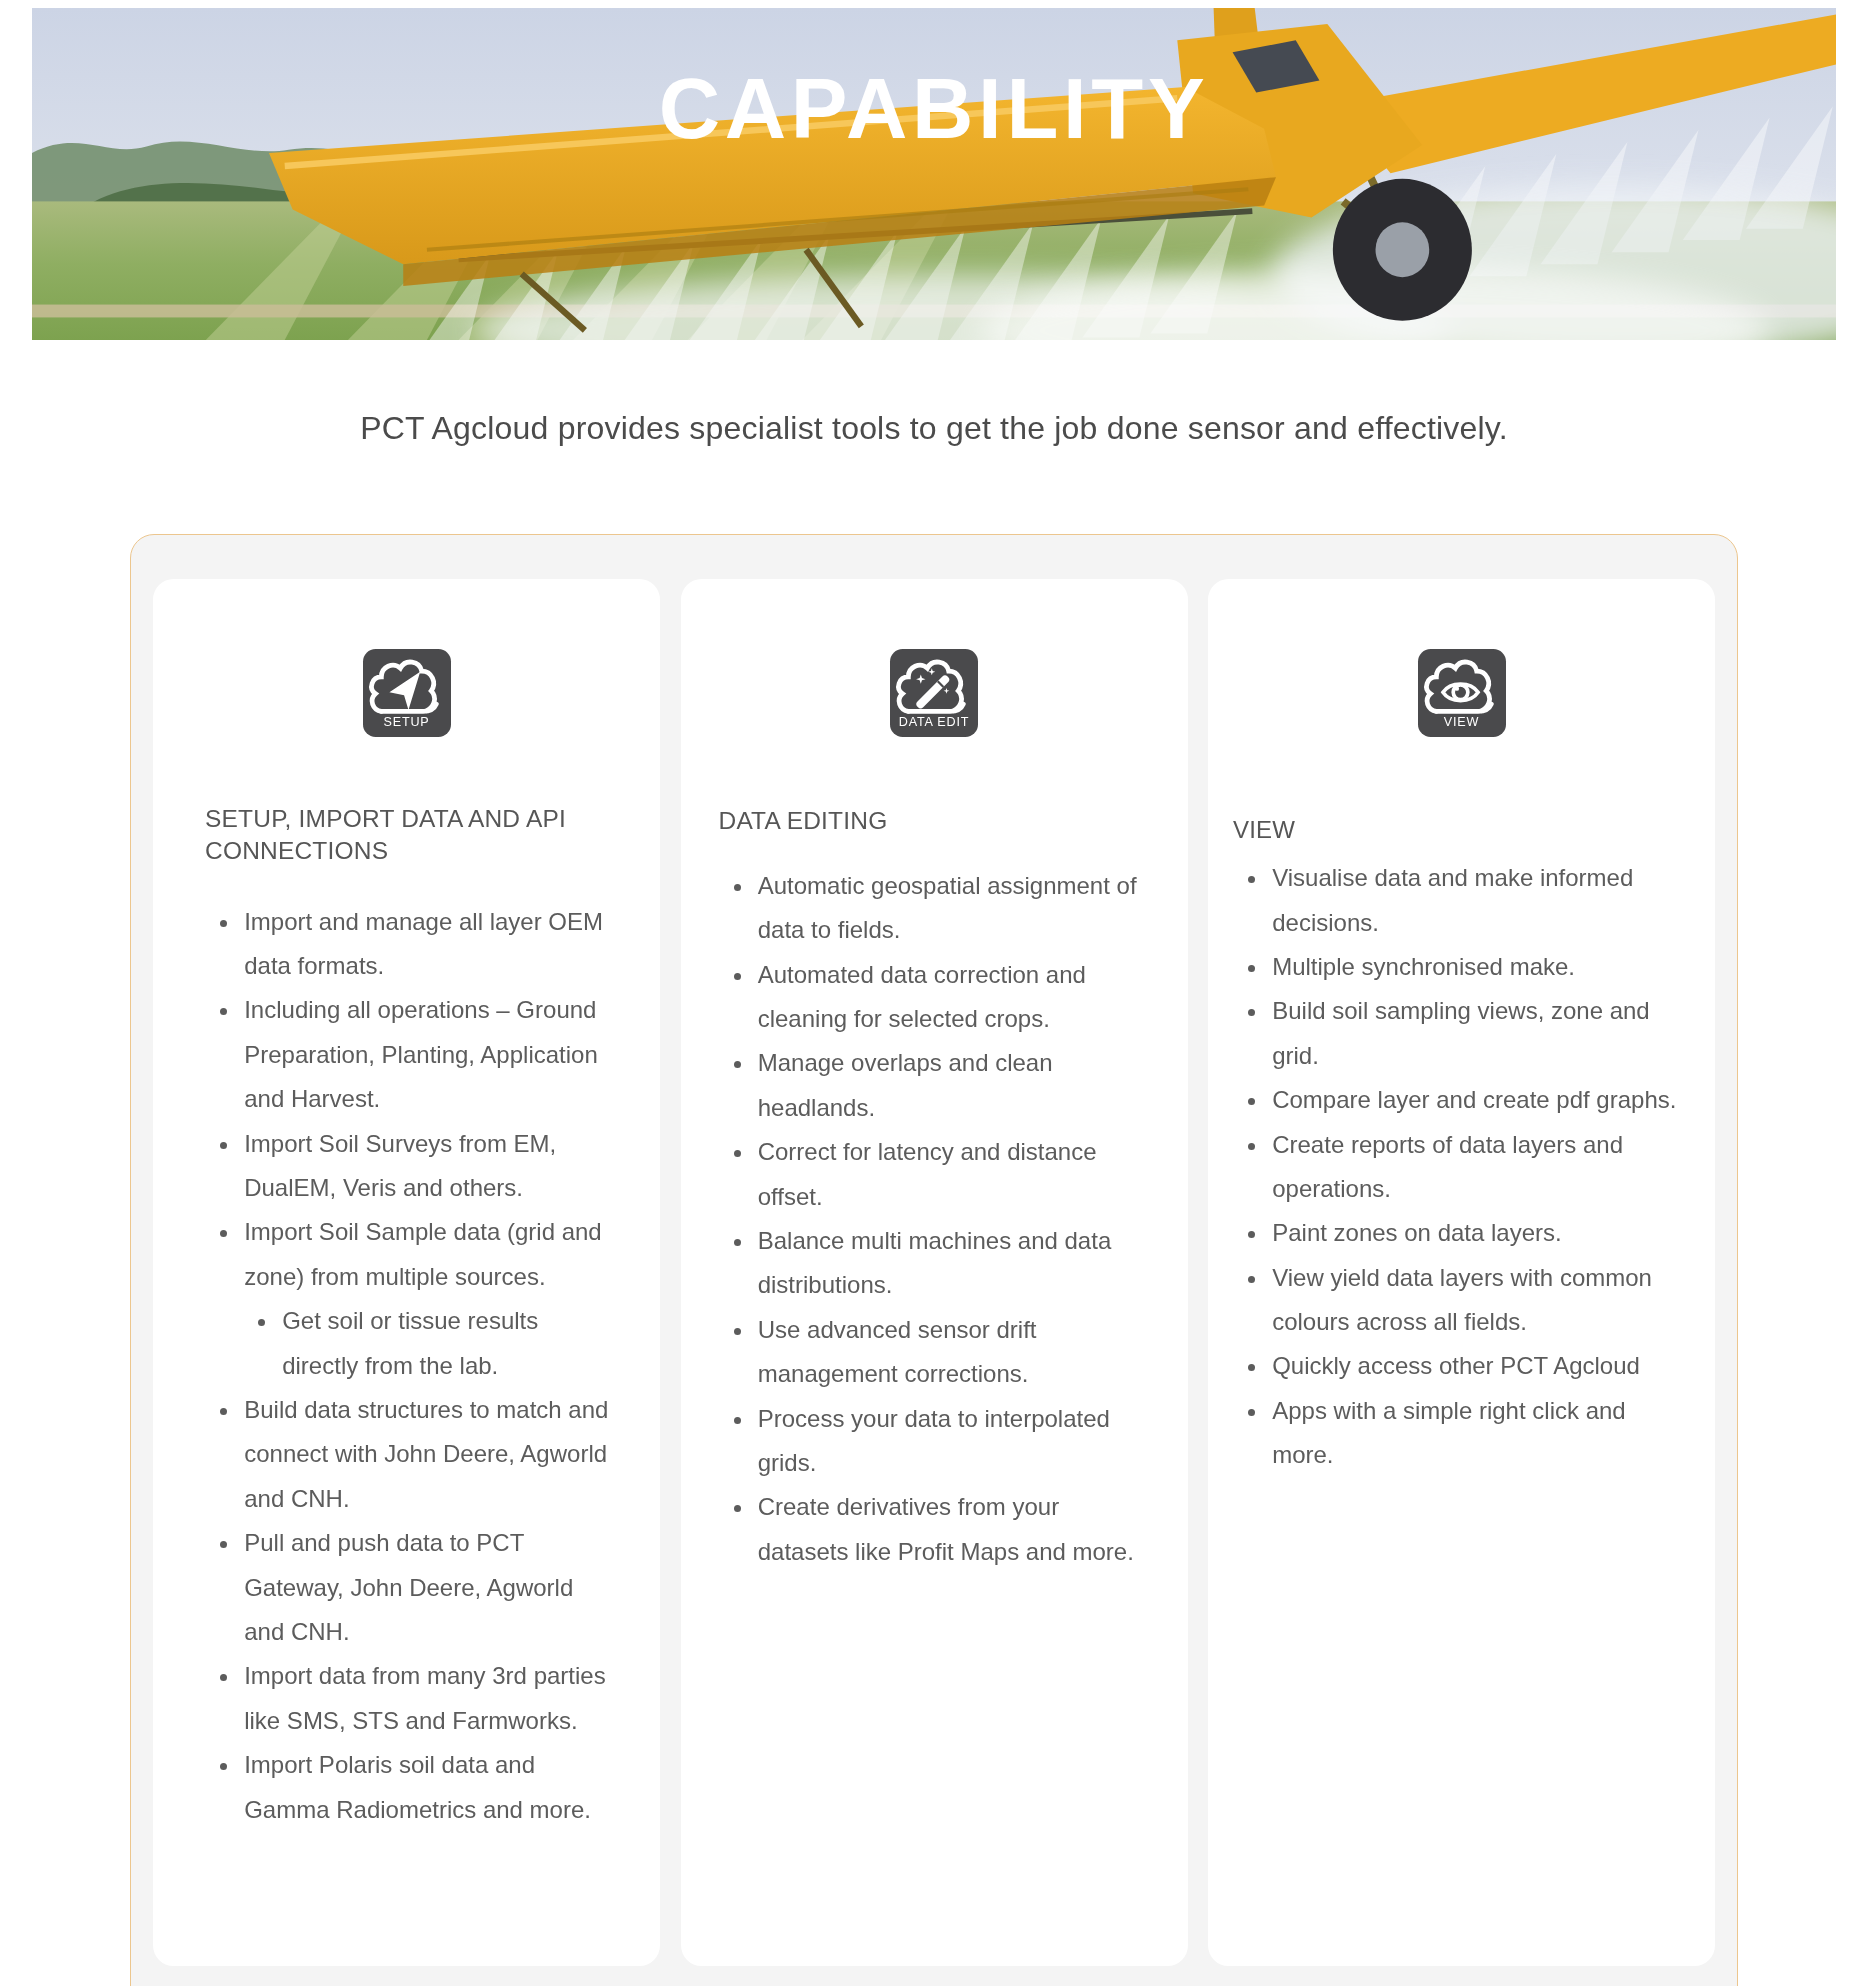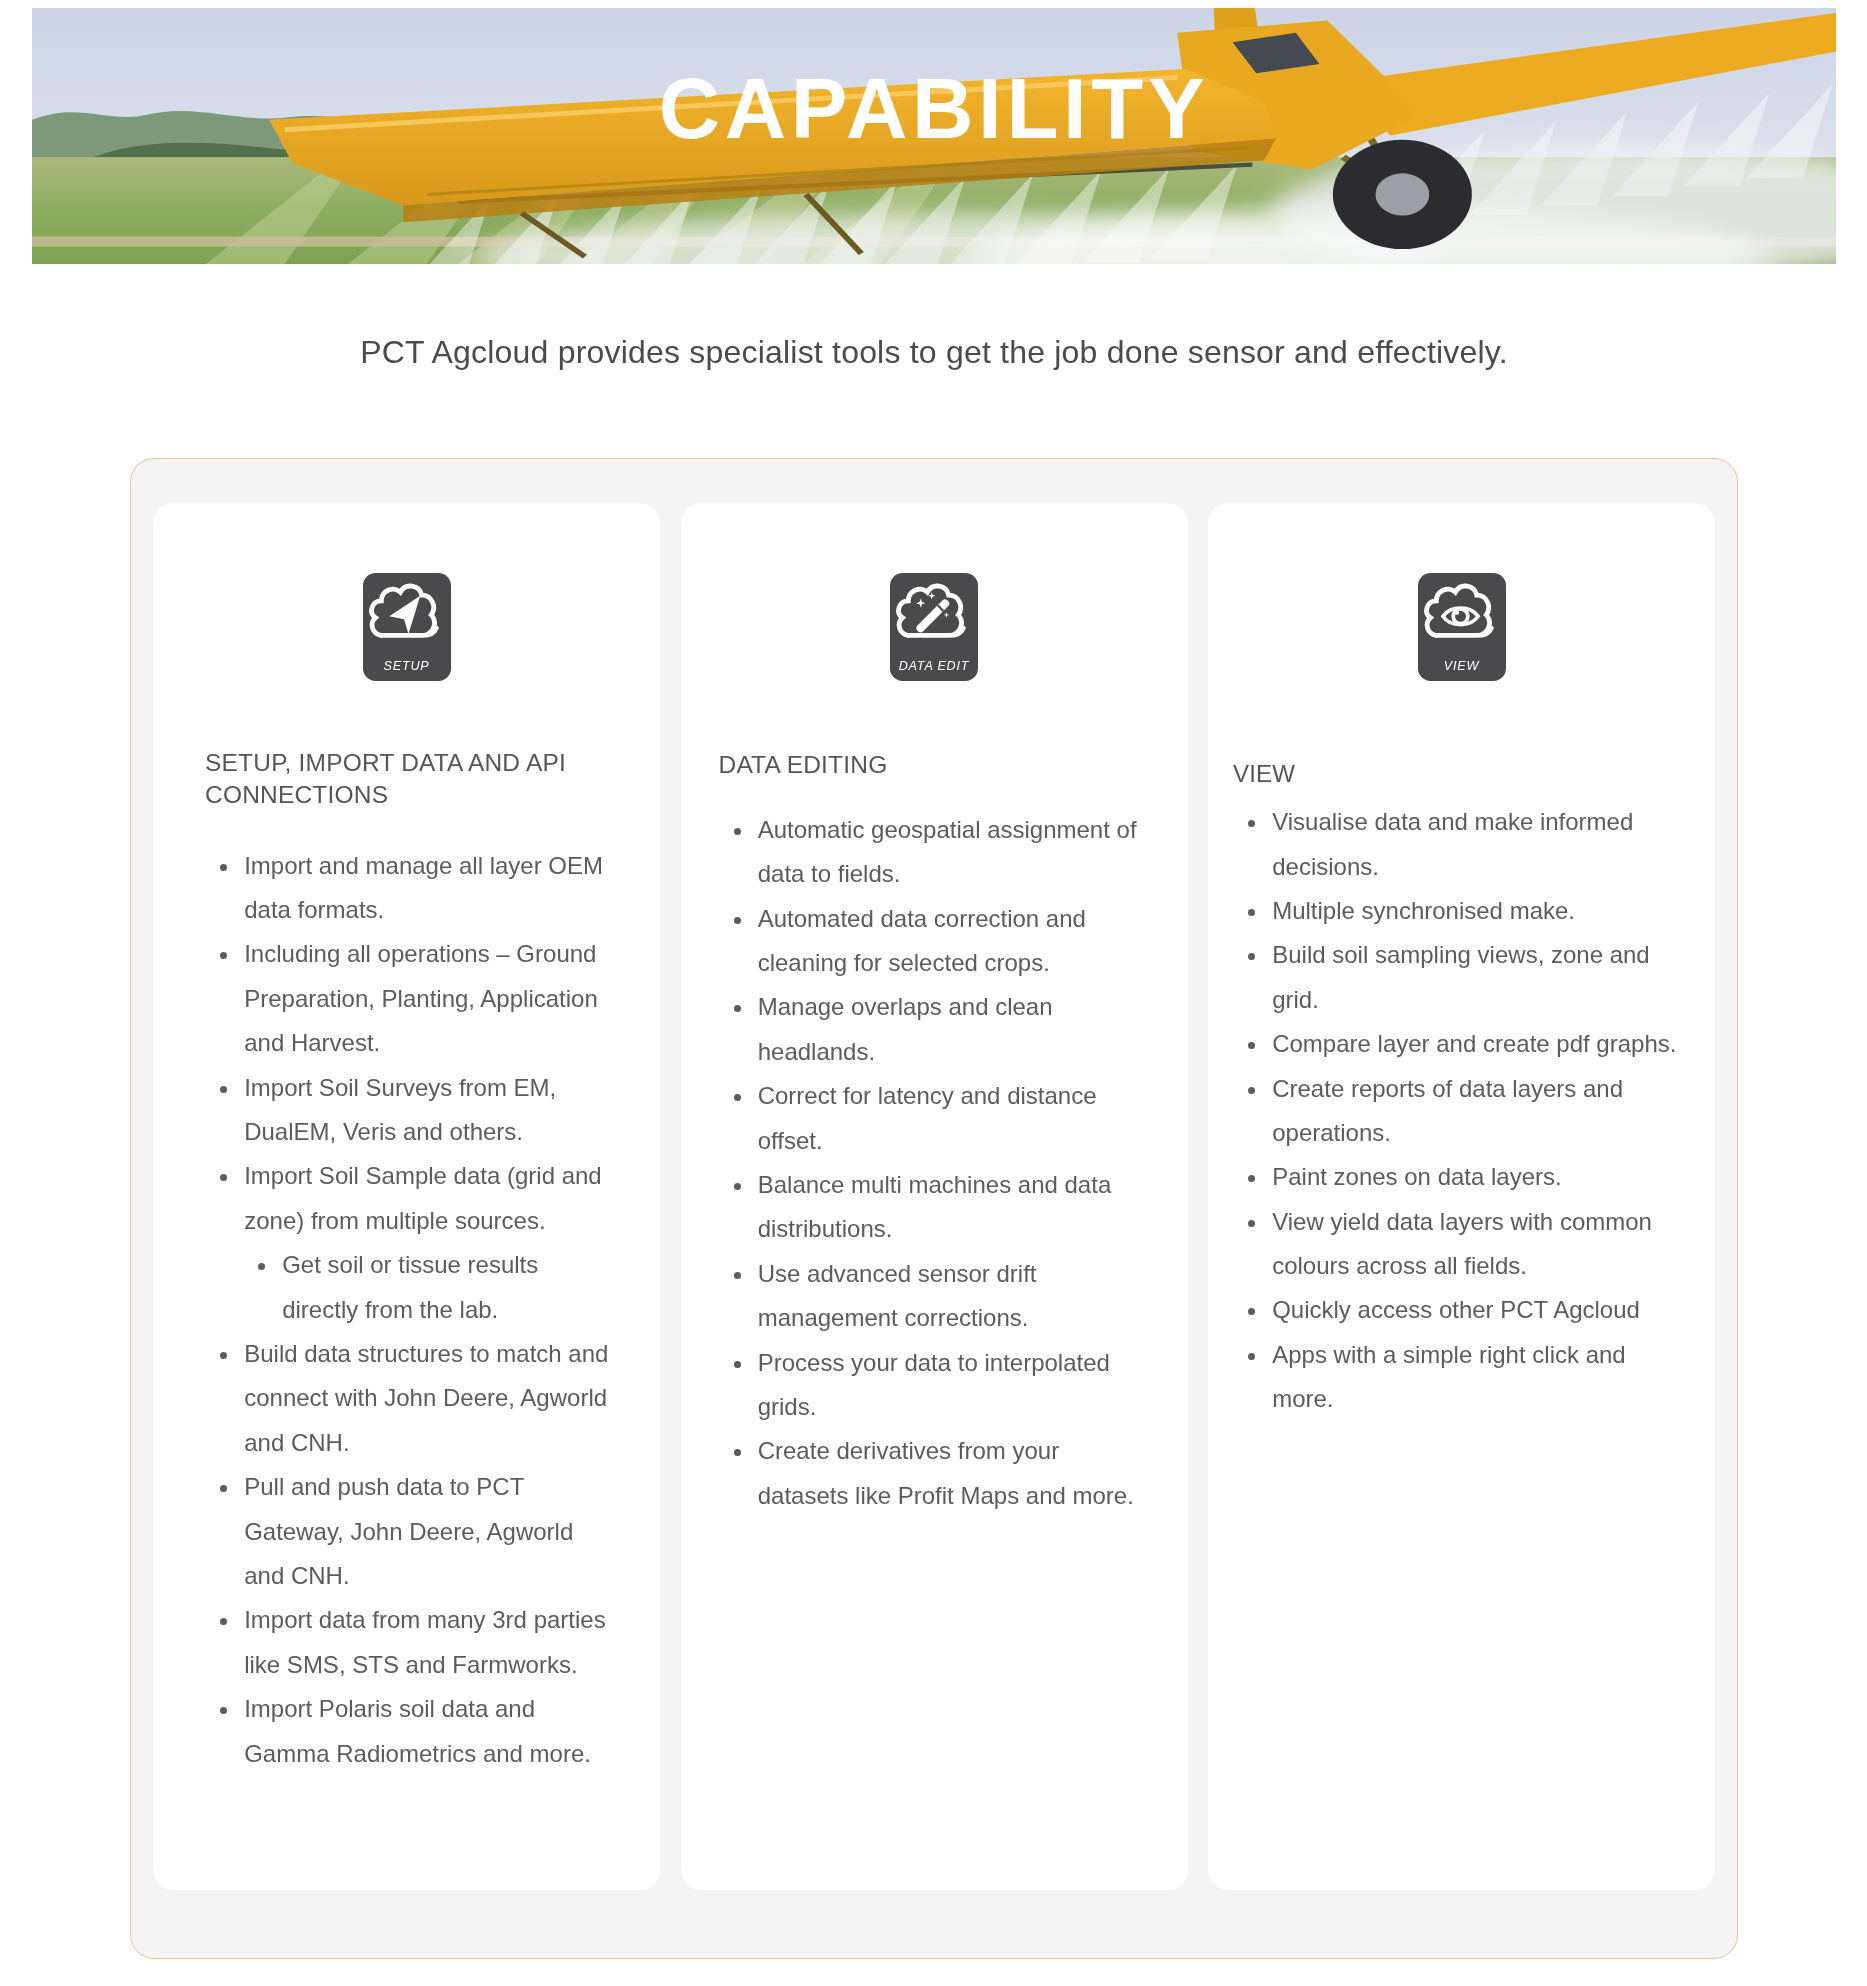--- a/index.html
+++ b/index.html
@@ -7,41 +7,41 @@
     --icon-bg:#4a4a4c; --heading:#565656; --body:#5c5c5c; --tagline:#4b4b4b; --title:#ffffff;
   }
   *{box-sizing:border-box; margin:0; padding:0;}
   html,body{background:#ffffff;}
   body{
     width:1868px; height:1986px; overflow:hidden; position:relative;
     font-family:"Liberation Sans","DejaVu Sans",sans-serif;
   }
   
   .hero{
-    position:relative; margin:8px 32px 0; height:256px; overflow:hidden; background:#cfd6e6;
+    position:relative; margin:8px 32px 0; height:332px; overflow:hidden; background:#cfd6e6;
   }
   .hero svg{display:block; width:100%; height:100%;}
   .hero-title{
     position:absolute; top:52px; left:0; right:0; text-align:center;
     font-size:85px; font-weight:bold; letter-spacing:4.7px; color:var(--title);
   }
   
   .tagline{
     margin:70px 63px 0; text-align:center; font-size:32px; color:var(--tagline); letter-spacing:0.2px;
   }
   
   .panel{
     margin:87px 130px 0; height:1501px;
     border:1.6px solid var(--accent-border); border-radius:24px;
     background:var(--panel-bg); padding:44px 22px 36px;
   }
   .cards{display:flex; gap:20.5px; height:1387px;}
   .card{flex:1 1 0; background:var(--card-bg); border-radius:20.5px; overflow:hidden;}
   .tile-row{display:flex; justify-content:center; padding-top:70px;}
-  .tile{width:88px; height:108px; background:var(--icon-bg); border-radius:12.6px; position:relative;font-style:italic;}
+  .tile{width:88px; height:88px; background:var(--icon-bg); border-radius:12.6px; position:relative;}
   .tile svg{position:absolute; top:1.6px; left:0; width:88px; height:68px; display:block;}
   .tile-label{
     position:absolute; bottom:8px; left:0; right:0; text-align:center;
     color:#ffffff; font-size:12.6px; letter-spacing:0.8px;
   }
   .card-heading{
     font-size:24.5px; line-height:1.3; color:var(--heading); letter-spacing:0.2px;
   }
   .card:nth-child(1) .card-content{padding:0 43px 0 52px;}
   .card:nth-child(2) .card-content{padding:0 32px 0 38px;margin-top:24px;}

